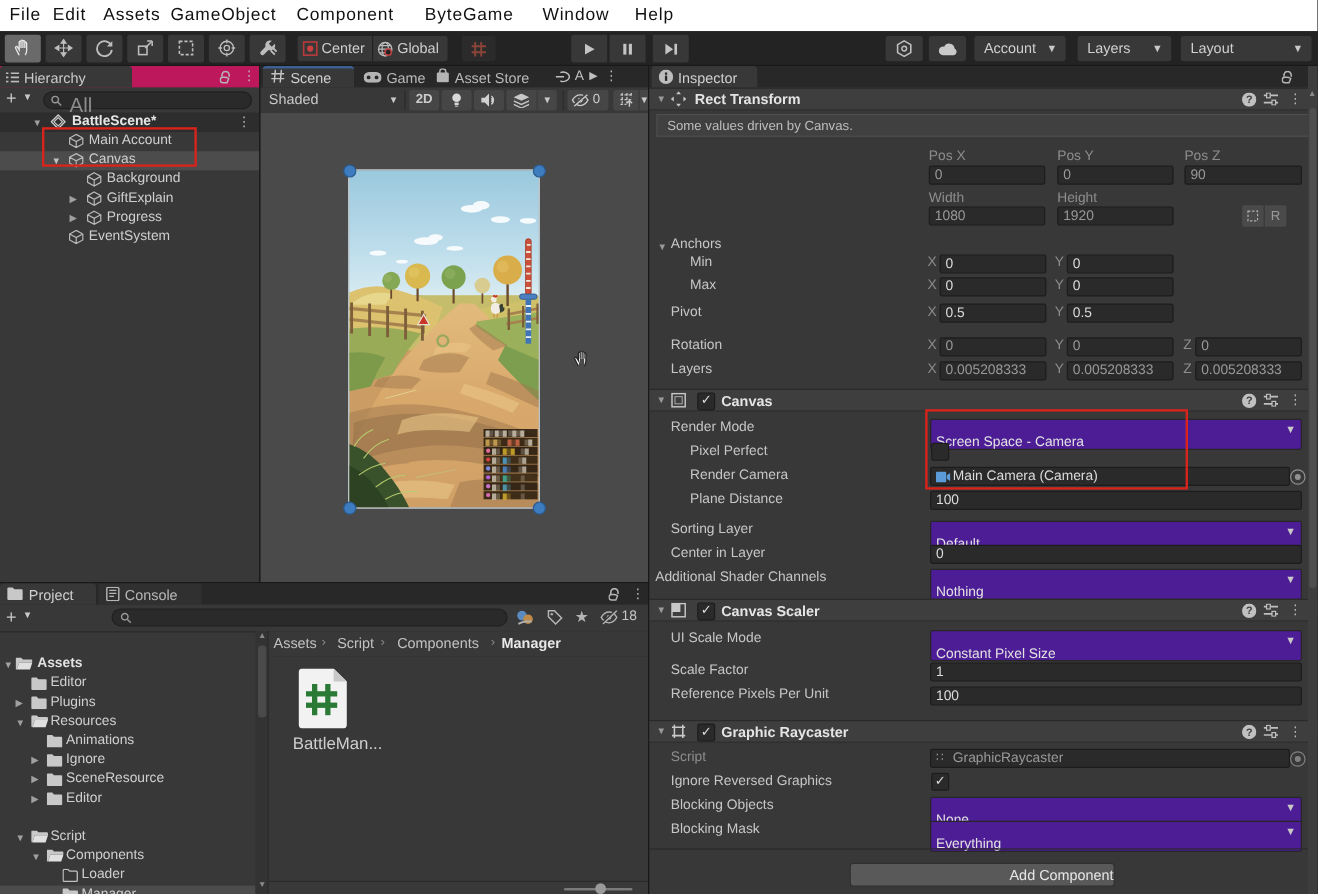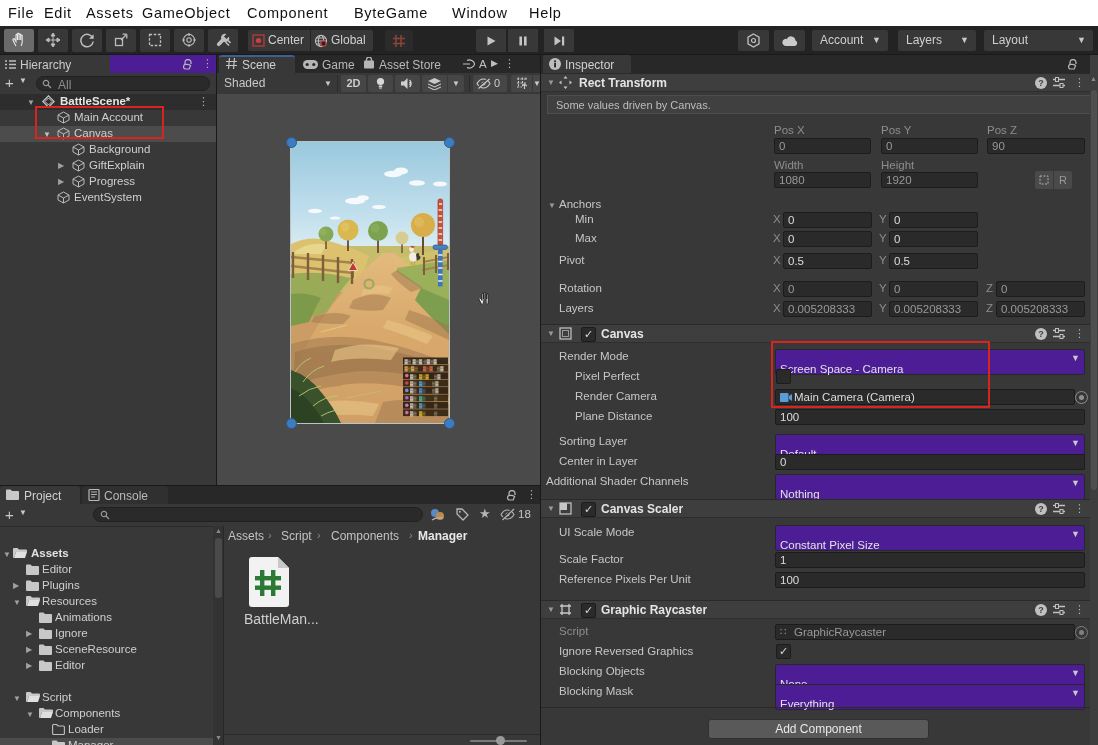--- a/index.html
+++ b/index.html
@@ -137,42 +137,42 @@
       <span class="car" style="top:5px;right:7px">▼</span>
     </div>
 <div class="a" style="left:984px;top:4px;width:109px;height:21px;background:#383838;border-radius:2px">
  <span class="a" style="left:8px;top:3px;color:#cfcfcf;font-size:12px">Layout</span>
       <span class="car" style="top:5px;right:7px">▼</span>
     </div>
 </div>
 
 <div id="hier" class="a" style="left:0;top:55px;width:216px;height:431px;background:#383838">
 
-<div class="a" style="left:0;top:0;width:216px;height:18px;background:#4c1d95">
+<div class="a" style="left:0;top:0;width:216px;height:18px;background:#be185d">
  <div class="a" style="left:0;top:0;width:110px;height:18px;background:#383838;border-radius:3px 3px 0 0"></div>
  <svg width="11" height="9" class="a" style="left:5px;top:5px" viewBox="0 0 11 9">
         <path d="M0 1h2M4 1h7M0 4.5h2M4 4.5h7M0 8h2M4 8h7" stroke="#bdbdbd" stroke-width="1.3"></path>
       </svg>
  <span class="a" style="left:20px;top:3px;color:#c9c9c9;font-size:12px">Hierarchy</span>
  <svg width="10" height="11" class="a" style="left:183px;top:4px" viewBox="0 0 10 11">
         <path d="M2 5 V3.5 a3 3 0 0 1 6 0 V5" fill="none" stroke="#b5b5b5" stroke-width="1.3"></path>
         <path d="M2.8 10 a2.3 2.3 0 0 1 0-4.6 h1 a6 6 0 0 1 3.8 1 l-1.4 3.6 z" fill="none" stroke="#b5b5b5" stroke-width="1.2"></path>
       </svg>
  <span class="a kebab" style="left:202px;top:2px">⋮</span>
 </div>
 
 <div class="a" style="left:0;top:18px;width:216px;height:21px;background:#383838;border-bottom:1px solid #2a2a2a">
  <span class="a" style="left:5px;top:1px;color:#c9c9c9;font-size:15px">+</span>
  <span class="a" style="left:19px;top:3px;color:#c9c9c9;font-size:8px">▼</span>
  <div class="a" style="left:36px;top:3px;width:174px;height:15px;background:#2a2a2a;border:1px solid #202020;border-radius:8px;box-sizing:border-box">
   <svg width="10" height="10" class="a" style="left:5px;top:2px" viewBox="0 0 10 10">
           <circle cx="4" cy="4" r="2.7" fill="none" stroke="#989898" stroke-width="1.2"></circle>
           <path d="M6 6 L9 9" stroke="#989898" stroke-width="1.2"></path>
         </svg>
-  <span class="a dim" style="left:21px;top:1px;font-size:12px">All</span>
+  <span class="a dim" style="left:21px;top:1px;font-size:17px">All</span>
  </div>
 </div>
 
 <div class="trow" style="top:39px;background:#2d2d2d">
  <span class="a" style="left:27px;top:4px;color:#a0a0a0;font-size:8px">▼</span>
  <svg width="13" height="13" class="a" style="left:42px;top:1px" viewBox="0 0 13 13">
         <path d="M6.5 .8 12.2 6.5 6.5 12.2.8 6.5Z" fill="none" stroke="#c8c8c8" stroke-width="1.2"></path>
         <path d="M6.5 3 10 6.5 6.5 10 3 6.5Z" fill="none" stroke="#c8c8c8" stroke-width="1"></path>
       </svg>
  <span class="a" style="left:60px;top:1px;font-weight:bold;color:#e6e6e6">BattleScene*</span>
@@ -656,21 +656,21 @@
       <div class="a" style="left:2.5px;top:2.5px;width:5px;height:5px;border-radius:50%;background:#808080"></div>
     </div>
 <span class="a lbl" style="left:18px;top:590px">Ignore Reversed Graphics</span>
 <div class="chk" style="left:235px;top:589px">✓</div>
 <span class="a lbl" style="left:18px;top:610px">Blocking Objects</span>
 <div class="pop" style="left:234px;top:609px;width:310px">None<span class="car">▼</span></div>
 <span class="a lbl" style="left:18px;top:630px">Blocking Mask</span>
 <div class="pop" style="left:234px;top:629px;width:310px">Everything<span class="car">▼</span></div>
 <div class="a" style="left:0;top:652px;width:557px;height:1px;background:#2a2a2a"></div>
 
-<div class="a" style="left:167px;top:664px;width:221px;height:20px;background:#595959;border:1px solid #303030;border-radius:3px;box-sizing:border-box;text-align:center;color:#e8e8e8;font-size:12px;line-height:18px">Add Component</div>
+<div class="a" style="left:167px;top:664px;width:221px;height:20px;background:#595959;border:1px solid #303030;border-radius:3px;box-sizing:border-box;text-align:right;color:#e8e8e8;font-size:12px;line-height:18px">Add Component</div>
 
 <div class="a" style="left:549px;top:0;width:8px;height:690px;background:#3e3e3e"></div>
 <div class="a" style="left:550px;top:35px;width:6px;height:400px;background:#4f4f4f;border-radius:3px"></div>
 <span class="a" style="left:549px;top:20px;color:#8a8a8a;font-size:7px">▲</span>
 </div>
 
 <div id="proj" class="a" style="left:0;top:486px;width:540px;height:259px;background:#383838">
 
 <div class="a" style="left:0;top:0;width:540px;height:18px;background:#282828">
  <div class="a" style="left:0;top:0;width:80px;height:18px;background:#383838;border-radius:3px 3px 0 0"></div>

